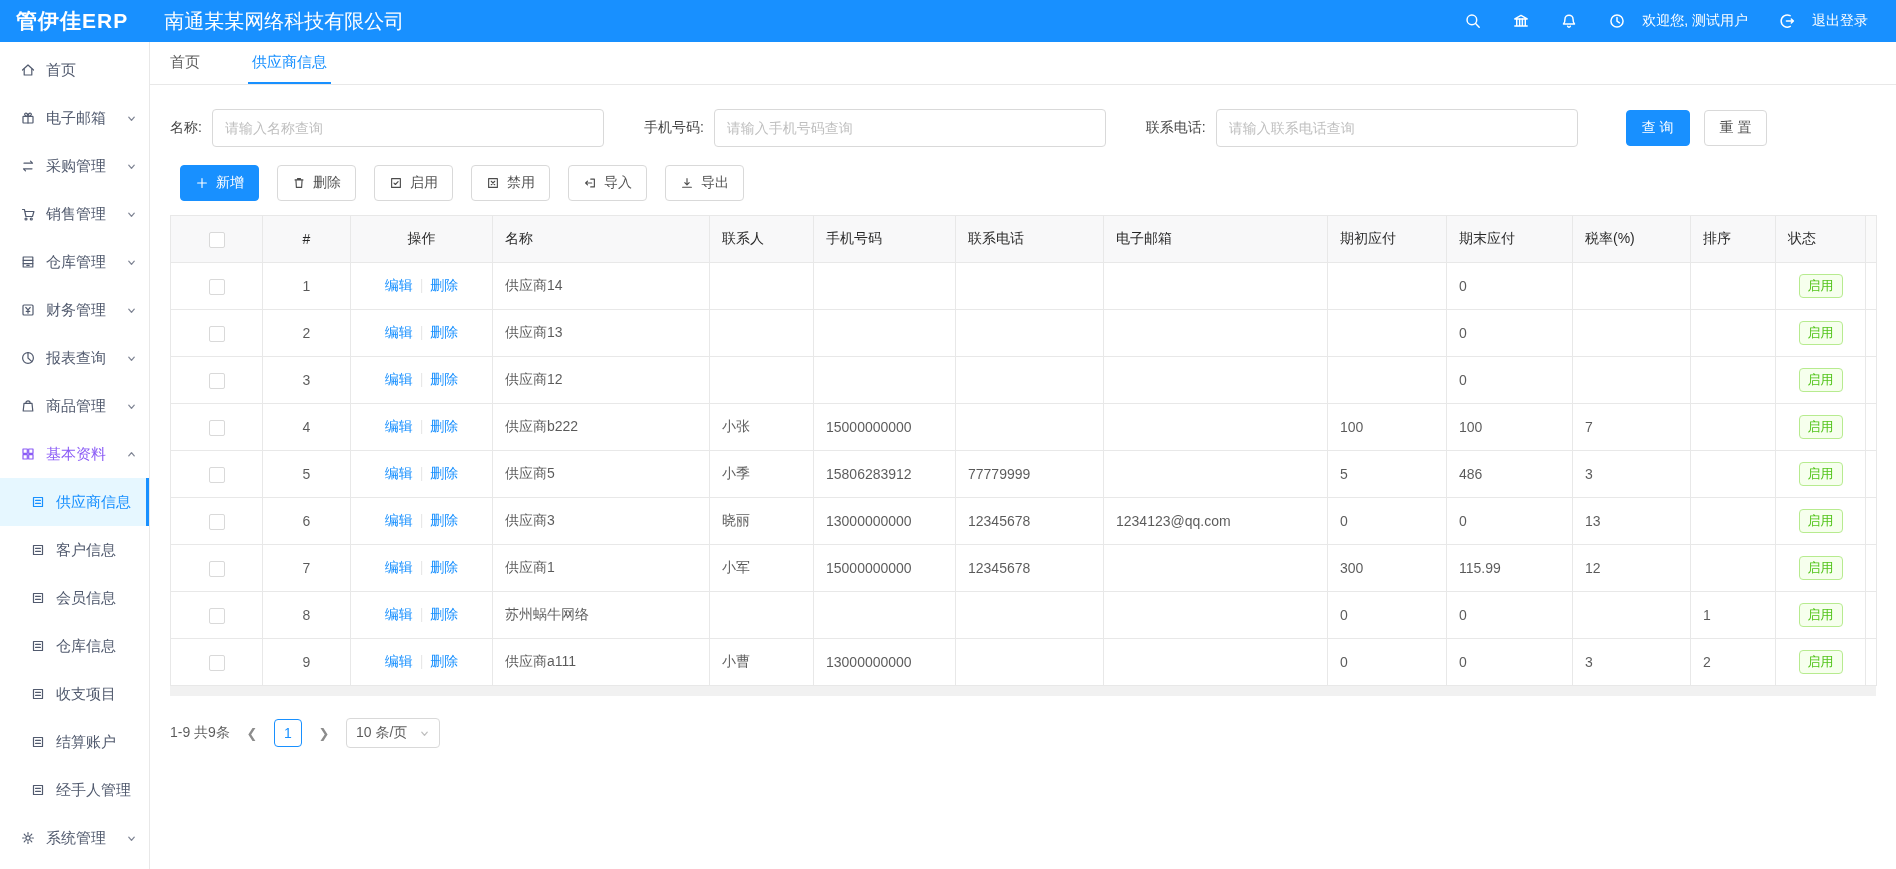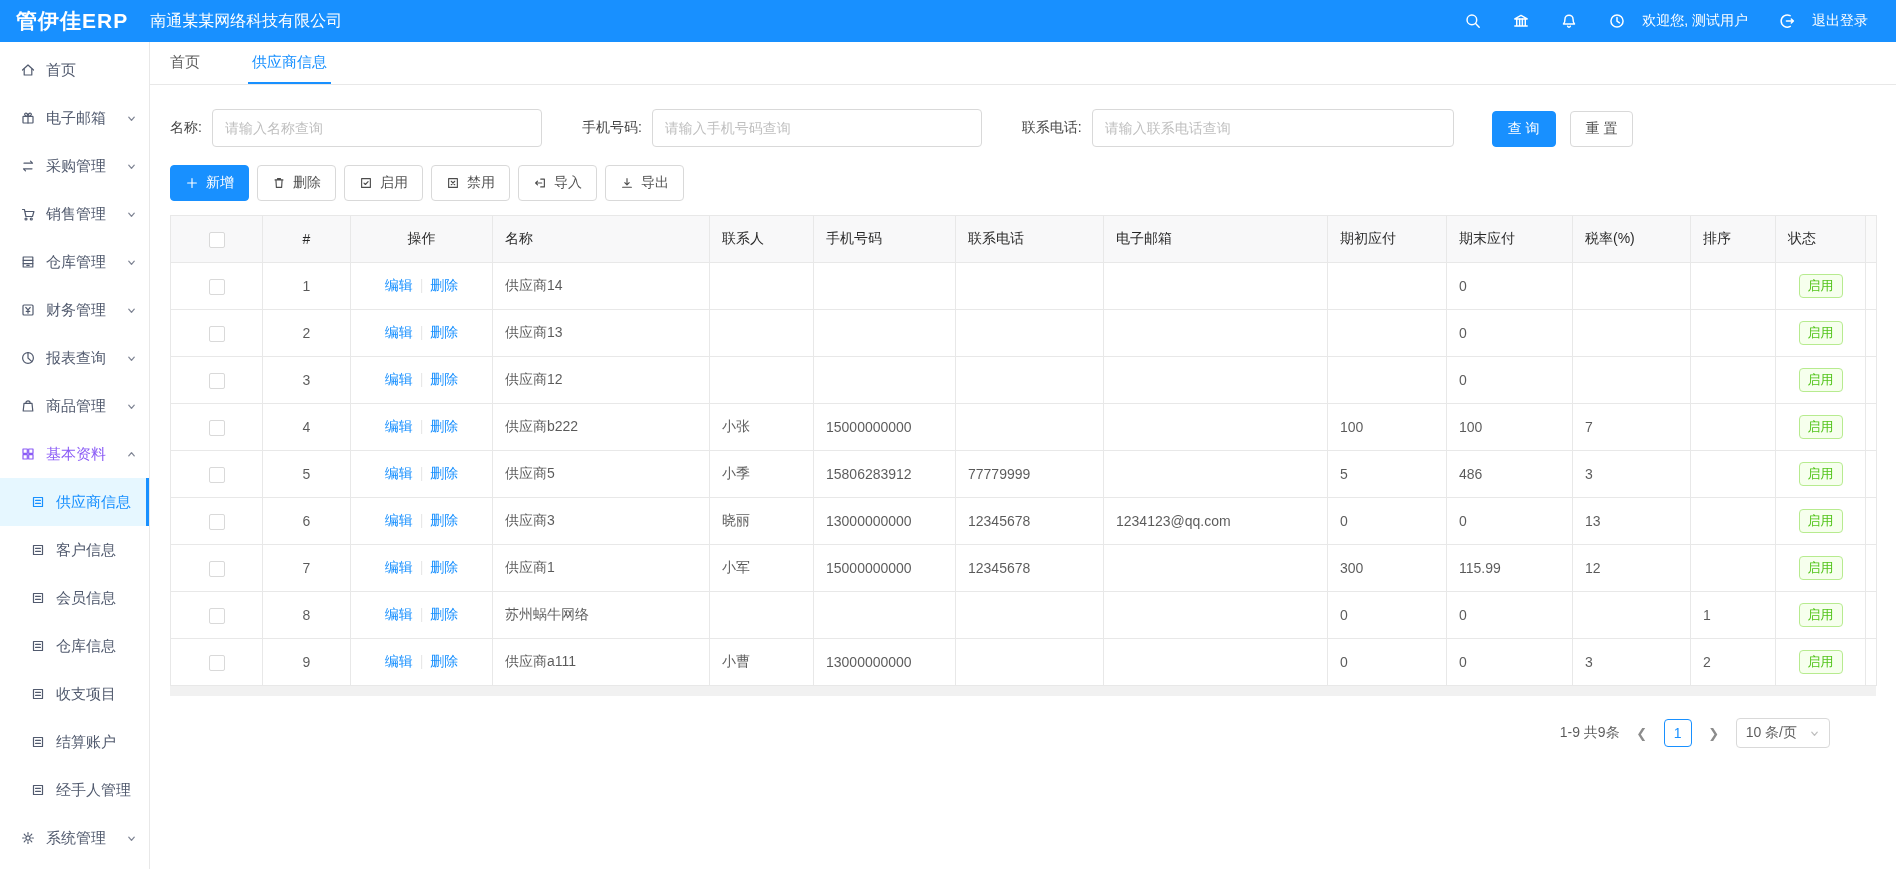--- a/index.html
+++ b/index.html
@@ -7,21 +7,21 @@
     font-family:"Liberation Sans","DejaVu Sans",sans-serif; }
   .ico { width:16px; height:16px; stroke:currentColor; fill:none;
     stroke-width:1.2; stroke-linecap:round; stroke-linejoin:round; flex:none; }
   .chev { width:11px; height:11px; stroke:#808695; fill:none; stroke-width:1.4;
     stroke-linecap:round; stroke-linejoin:round; margin-left:auto; }
 
   
   .hdr { position:fixed; top:0; left:0; right:0; height:42px; background:#1890ff;
     display:flex; align-items:center; color:#fff; z-index:10; }
   .logo { font-size:21px; font-weight:bold; padding:0 20px 0 16px; letter-spacing:1px; }
-  .company { font-size:16px; margin-left:2px; }
+  .company { font-size:20px; margin-left:16px; }
   .hdr-right { margin-left:auto; display:flex; align-items:center; gap:30px; padding-right:28px; font-size:14px; }
   .hico { width:18px; height:18px; stroke:#fff; fill:none; stroke-width:1.3;
     stroke-linecap:round; stroke-linejoin:round; cursor:pointer; }
   .hgroup { display:flex; gap:16px; cursor:pointer; }
 
   
   .side { position:fixed; top:42px; left:0; bottom:0; width:150px; background:#fff;
     border-right:1px solid #e8e8e8; padding-top:4px; overflow:hidden; }
   .side-item { display:flex; align-items:center; height:48px; padding:0 12px 0 20px;
     color:#515a6e; font-size:15px; cursor:pointer; }
@@ -34,30 +34,30 @@
   .main { margin-left:150px; }
   .tabbar { height:43px; background:#fff; border-bottom:1px solid #e8e8e8;
     display:flex; align-items:stretch; padding-left:16px; }
   .tab { display:flex; align-items:center; padding:0 4px; margin-right:44px;
     font-size:15px; color:rgba(0,0,0,.65); cursor:pointer; border-bottom:2px solid transparent; }
   .tab.active { color:#1890ff; border-bottom-color:#1890ff; }
 
   .content { padding:0 20px; }
 
   
-  .filters { display:flex; align-items:flex-end; margin-top:24px; }
+  .filters { display:flex; align-items:center; margin-top:24px; }
   .fgroup { display:flex; align-items:center; margin-right:40px; }
   .flabel { font-size:14px; color:rgba(0,0,0,.75); margin-right:10px; white-space:nowrap; }
   .finput { height:38px; border:1px solid #d9d9d9; border-radius:4px; padding:0 12px;
     font-size:14px; color:rgba(0,0,0,.65); outline:none; font-family:inherit; }
   .finput::placeholder { color:#bfbfbf; }
-  .w330 { width:330px; } .w315 { width:362px; }
+  .w330 { width:392px; } .w315 { width:362px; }
   .btn { height:36px; display:inline-flex; align-items:center; justify-content:center;
     border:1px solid #d9d9d9; background:#fff; border-radius:4px; font-size:14px;
-    color:rgba(0,0,0,.70); padding:0 15px; cursor:pointer; gap:7px; font-family:inherit; }
+    color:rgba(0,0,0,.70); padding:0 15px; cursor:pointer; gap:7px; font-family:inherit;margin-left:10px; }
   .btn.primary { background:#1890ff; border-color:#1890ff; color:#fff; }
   .bico { width:14px; height:14px; stroke:currentColor; fill:none; stroke-width:1.3;
     stroke-linecap:round; stroke-linejoin:round; }
 
   
   .toolbar { display:flex; align-items:center; gap:8px; margin-top:18px; }
   .toolbar .btn { padding:0 14px; }
 
   
   .tbl-wrap { margin-top:14px; }
@@ -70,21 +70,21 @@
   td.gut { background:#fff; }
   .cb { width:16px; height:16px; border:1px solid #d9d9d9; border-radius:2px;
     background:#fff; display:inline-block; vertical-align:middle; cursor:pointer; }
   .lnk { color:#1890ff; cursor:pointer;margin-top:36px; }
   .sep { color:#e8e8e8; margin:0 7px; }
   .badge { display:inline-block; padding:3px 8px; font-size:13px; line-height:1.2;
     border:1px solid #b7eb8f; background:#f6ffed; color:#52c41a; border-radius:4px; }
   .hscroll { width:1706px; height:10px; background:#f1f1f1; }
 
   
-  .pager { display:flex; align-items:center; justify-content:flex-end; gap:10px;
+  .pager { display:flex; align-items:center; gap:10px;
     margin-top:22px; padding-right:46px; font-size:14px; color:rgba(0,0,0,.65); }
   .pg-arrow { width:24px; height:28px; display:flex; align-items:center; justify-content:center;
     color:#8c8c8c; cursor:pointer; font-size:13px; }
   .pg-num { min-width:28px; height:28px; display:flex; align-items:center; justify-content:center;
     border:1px solid #1890ff; color:#1890ff; border-radius:4px; background:#fff; cursor:pointer; }
   .pg-size { height:30px; display:flex; align-items:center; gap:12px; padding:0 9px;
     border:1px solid #d9d9d9; border-radius:4px; cursor:pointer; color:rgba(0,0,0,.65); }
   .pg-size .chev { stroke:#bfbfbf; margin:0; }
 </style>
 </head>

